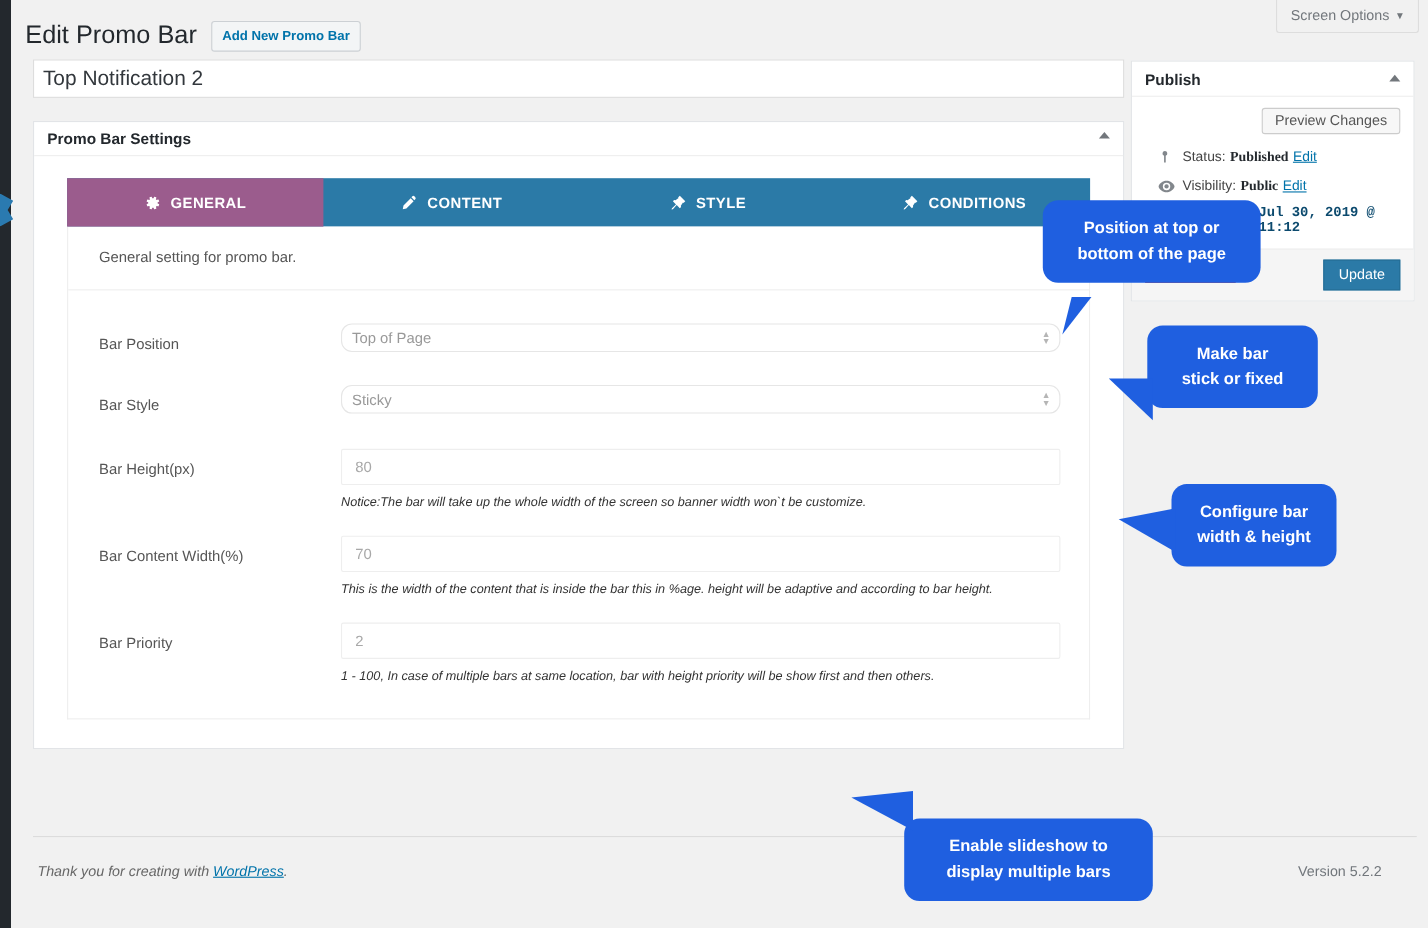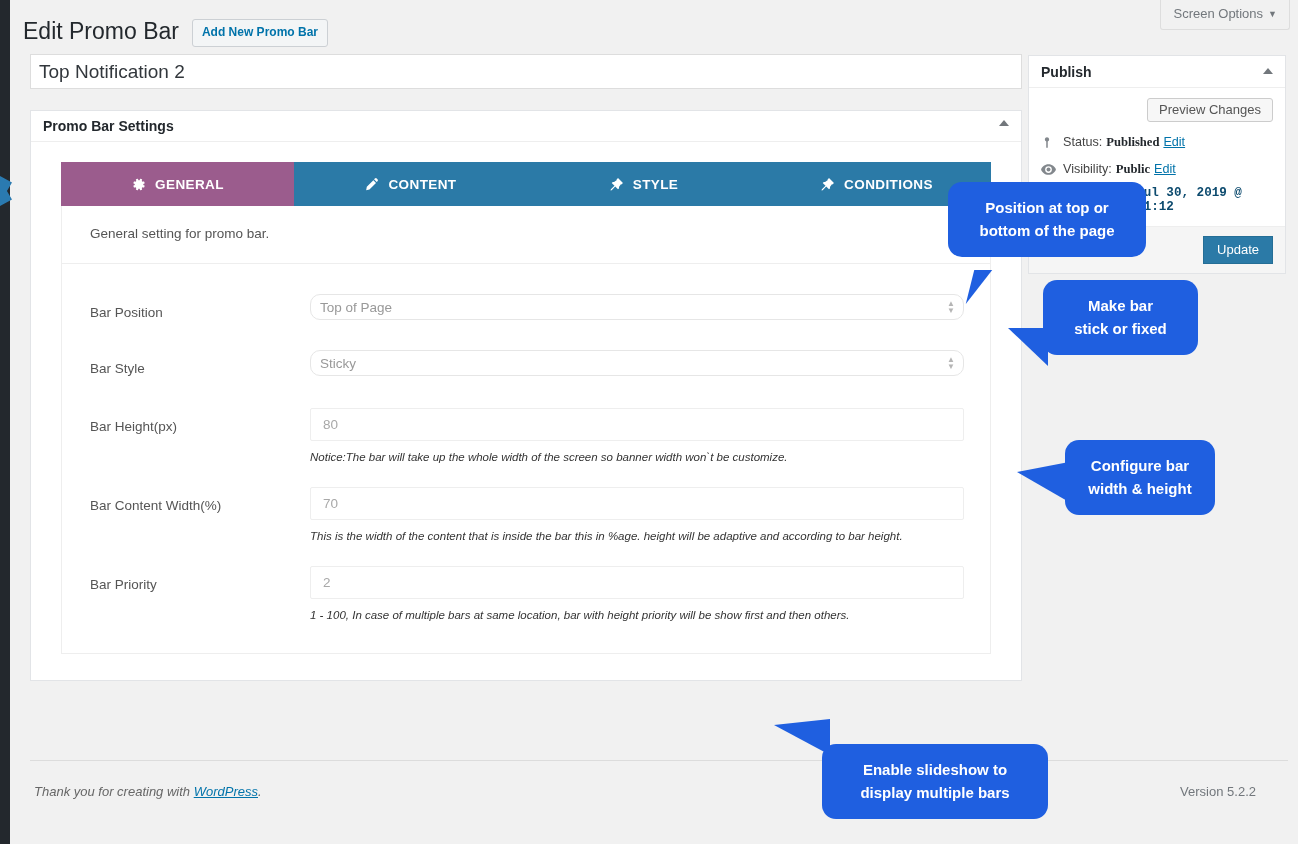--- a/index.html
+++ b/index.html
@@ -143,21 +143,21 @@
     position:relative; height:32px; border-bottom:1px solid #eee;
     display:flex; align-items:center; padding:0 12px;
   }
   .publish-head .p-title { font-size:14px; font-weight:bold; color:#23282d; }
   .toggle-up {
     position:absolute; right:12px; top:12px;
     width:0; height:0; border-left:5px solid transparent;
     border-right:5px solid transparent; border-bottom:6px solid #72777c;
     cursor:pointer;
   }
-  .publish-body { padding:10px 12px 12px 12px; }
+  .publish-body { padding:10px 12px 12px 24px; }
   .preview-row { display:flex; justify-content:flex-end; margin-bottom:10px; }
   .preview-btn {
     font-size:13px; color:#555; background:#f7f7f7;
     border:1px solid #ccc; border-radius:3px; padding:3px 11px 4px 11px;
     cursor:pointer;
   }
   .status-line {
     display:flex; align-items:center; font-size:12.6px; color:#444;
     margin:7px 0 0 0; line-height:1.6;text-align:center;
   }
@@ -384,21 +384,21 @@
     <span>Thank you for creating with </span><a>WordPress</a><span>.</span>
   </div>
   <div class="footer-right">Version 5.2.2</div>
 
   <div class="callout" style="left:895px; top:182px; width:198px;">
     <span class="line">Position at top or</span>
     <span class="line">bottom of the page</span>
     <span class="tail" style="left:22px; top:88px; width:0; height:0; border-left:18px solid #1f5fe0; border-bottom:34px solid transparent; transform:skewX(-14deg);"></span>
   </div>
 
-  <div class="callout" style="left:990px; top:280px; width:155px;">
+  <div class="callout" style="left:990px; top:296px; width:155px;">
     <span class="line">Make bar</span>
     <span class="line">stick or fixed</span>
     <span class="tail" style="left:-35px; top:48px; width:0; height:0; border-right:40px solid #1f5fe0; border-bottom:38px solid transparent;"></span>
   </div>
 
   <div class="callout" style="left:1012px; top:440px; width:150px;">
     <span class="line">Configure bar</span>
     <span class="line">width &amp; height</span>
     <span class="tail" style="left:-48px; top:22px; width:0; height:0; border-right:52px solid #1f5fe0; border-top:10px solid transparent; border-bottom:30px solid transparent;"></span>
   </div>

